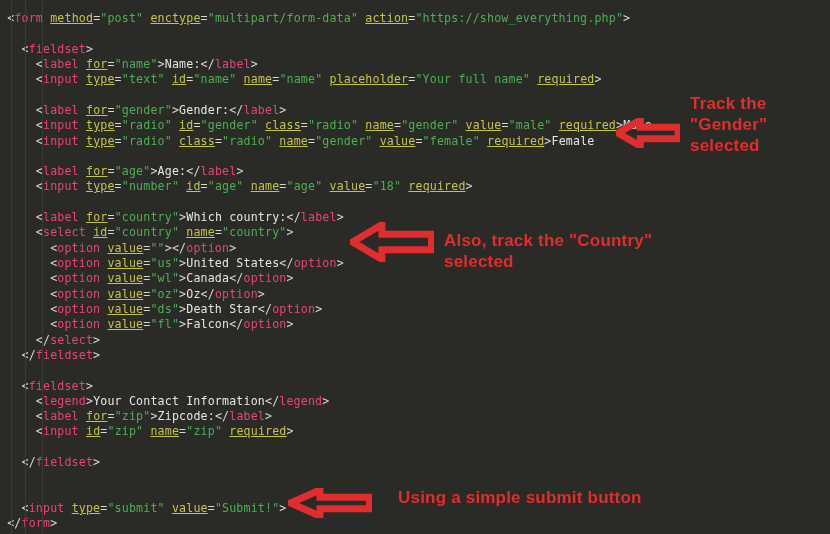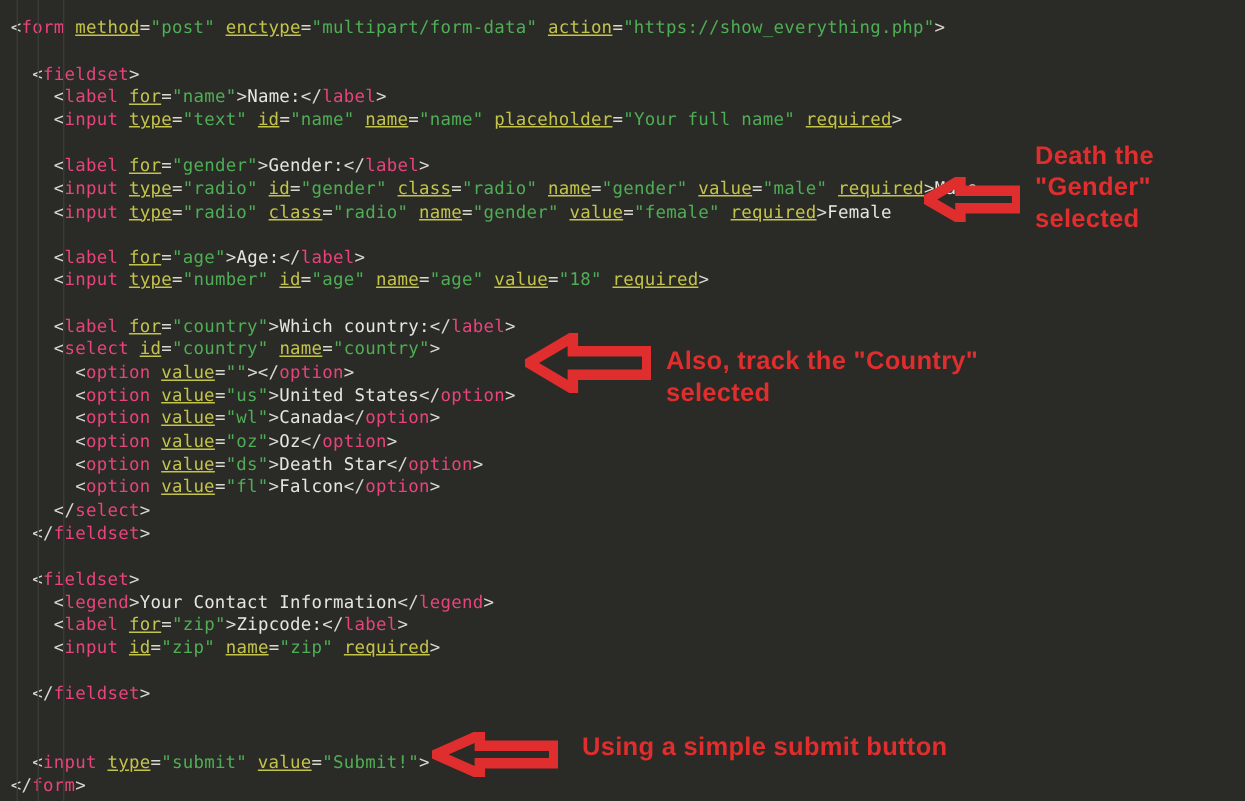--- a/index.html
+++ b/index.html
@@ -37,33 +37,33 @@
 <body>
 
 <div id="code"><div class="ln"><span class="p"> </span><span class="p">&lt;</span><span class="tag">form</span><span class="p"> </span><span class="att">method</span><span class="p">=</span><span class="val">"post"</span><span class="p"> </span><span class="att">enctype</span><span class="p">=</span><span class="val">"multipart/form-data"</span><span class="p"> </span><span class="att">action</span><span class="p">=</span><span class="val">"https://show_everything.php"</span><span class="p">&gt;</span></div><div class="ln"><span class="p"> </span></div><div class="ln"><span class="p">   </span><span class="p">&lt;</span><span class="tag">fieldset</span><span class="p">&gt;</span></div><div class="ln"><span class="p">     </span><span class="p">&lt;</span><span class="tag">label</span><span class="p"> </span><span class="att">for</span><span class="p">=</span><span class="val">"name"</span><span class="p">&gt;</span><span class="txt">Name:</span><span class="p">&lt;/</span><span class="tag">label</span><span class="p">&gt;</span></div><div class="ln"><span class="p">     </span><span class="p">&lt;</span><span class="tag">input</span><span class="p"> </span><span class="att">type</span><span class="p">=</span><span class="val">"text"</span><span class="p"> </span><span class="att">id</span><span class="p">=</span><span class="val">"name"</span><span class="p"> </span><span class="att">name</span><span class="p">=</span><span class="val">"name"</span><span class="p"> </span><span class="att">placeholder</span><span class="p">=</span><span class="val">"Your full name"</span><span class="p"> </span><span class="att">required</span><span class="p">&gt;</span></div><div class="ln"><span class="p"> </span></div><div class="ln"><span class="p">     </span><span class="p">&lt;</span><span class="tag">label</span><span class="p"> </span><span class="att">for</span><span class="p">=</span><span class="val">"gender"</span><span class="p">&gt;</span><span class="txt">Gender:</span><span class="p">&lt;/</span><span class="tag">label</span><span class="p">&gt;</span></div><div class="ln"><span class="p">     </span><span class="p">&lt;</span><span class="tag">input</span><span class="p"> </span><span class="att">type</span><span class="p">=</span><span class="val">"radio"</span><span class="p"> </span><span class="att">id</span><span class="p">=</span><span class="val">"gender"</span><span class="p"> </span><span class="att">class</span><span class="p">=</span><span class="val">"radio"</span><span class="p"> </span><span class="att">name</span><span class="p">=</span><span class="val">"gender"</span><span class="p"> </span><span class="att">value</span><span class="p">=</span><span class="val">"male"</span><span class="p"> </span><span class="att">required</span><span class="p">&gt;</span><span class="txt">Male</span></div><div class="ln"><span class="p">     </span><span class="p">&lt;</span><span class="tag">input</span><span class="p"> </span><span class="att">type</span><span class="p">=</span><span class="val">"radio"</span><span class="p"> </span><span class="att">class</span><span class="p">=</span><span class="val">"radio"</span><span class="p"> </span><span class="att">name</span><span class="p">=</span><span class="val">"gender"</span><span class="p"> </span><span class="att">value</span><span class="p">=</span><span class="val">"female"</span><span class="p"> </span><span class="att">required</span><span class="p">&gt;</span><span class="txt">Female</span></div><div class="ln"><span class="p"> </span></div><div class="ln"><span class="p">     </span><span class="p">&lt;</span><span class="tag">label</span><span class="p"> </span><span class="att">for</span><span class="p">=</span><span class="val">"age"</span><span class="p">&gt;</span><span class="txt">Age:</span><span class="p">&lt;/</span><span class="tag">label</span><span class="p">&gt;</span></div><div class="ln"><span class="p">     </span><span class="p">&lt;</span><span class="tag">input</span><span class="p"> </span><span class="att">type</span><span class="p">=</span><span class="val">"number"</span><span class="p"> </span><span class="att">id</span><span class="p">=</span><span class="val">"age"</span><span class="p"> </span><span class="att">name</span><span class="p">=</span><span class="val">"age"</span><span class="p"> </span><span class="att">value</span><span class="p">=</span><span class="val">"18"</span><span class="p"> </span><span class="att">required</span><span class="p">&gt;</span></div><div class="ln"><span class="p"> </span></div><div class="ln"><span class="p">     </span><span class="p">&lt;</span><span class="tag">label</span><span class="p"> </span><span class="att">for</span><span class="p">=</span><span class="val">"country"</span><span class="p">&gt;</span><span class="txt">Which country:</span><span class="p">&lt;/</span><span class="tag">label</span><span class="p">&gt;</span></div><div class="ln"><span class="p">     </span><span class="p">&lt;</span><span class="tag">select</span><span class="p"> </span><span class="att">id</span><span class="p">=</span><span class="val">"country"</span><span class="p"> </span><span class="att">name</span><span class="p">=</span><span class="val">"country"</span><span class="p">&gt;</span></div><div class="ln"><span class="p">       </span><span class="p">&lt;</span><span class="tag">option</span><span class="p"> </span><span class="att">value</span><span class="p">=</span><span class="val">""</span><span class="p">&gt;&lt;/</span><span class="tag">option</span><span class="p">&gt;</span></div><div class="ln"><span class="p">       </span><span class="p">&lt;</span><span class="tag">option</span><span class="p"> </span><span class="att">value</span><span class="p">=</span><span class="val">"us"</span><span class="p">&gt;</span><span class="txt">United States</span><span class="p">&lt;/</span><span class="tag">option</span><span class="p">&gt;</span></div><div class="ln"><span class="p">       </span><span class="p">&lt;</span><span class="tag">option</span><span class="p"> </span><span class="att">value</span><span class="p">=</span><span class="val">"wl"</span><span class="p">&gt;</span><span class="txt">Canada</span><span class="p">&lt;/</span><span class="tag">option</span><span class="p">&gt;</span></div><div class="ln"><span class="p">       </span><span class="p">&lt;</span><span class="tag">option</span><span class="p"> </span><span class="att">value</span><span class="p">=</span><span class="val">"oz"</span><span class="p">&gt;</span><span class="txt">Oz</span><span class="p">&lt;/</span><span class="tag">option</span><span class="p">&gt;</span></div><div class="ln"><span class="p">       </span><span class="p">&lt;</span><span class="tag">option</span><span class="p"> </span><span class="att">value</span><span class="p">=</span><span class="val">"ds"</span><span class="p">&gt;</span><span class="txt">Death Star</span><span class="p">&lt;/</span><span class="tag">option</span><span class="p">&gt;</span></div><div class="ln"><span class="p">       </span><span class="p">&lt;</span><span class="tag">option</span><span class="p"> </span><span class="att">value</span><span class="p">=</span><span class="val">"fl"</span><span class="p">&gt;</span><span class="txt">Falcon</span><span class="p">&lt;/</span><span class="tag">option</span><span class="p">&gt;</span></div><div class="ln"><span class="p">     </span><span class="p">&lt;/</span><span class="tag">select</span><span class="p">&gt;</span></div><div class="ln"><span class="p">   </span><span class="p">&lt;/</span><span class="tag">fieldset</span><span class="p">&gt;</span></div><div class="ln"><span class="p"> </span></div><div class="ln"><span class="p">   </span><span class="p">&lt;</span><span class="tag">fieldset</span><span class="p">&gt;</span></div><div class="ln"><span class="p">     </span><span class="p">&lt;</span><span class="tag">legend</span><span class="p">&gt;</span><span class="txt">Your Contact Information</span><span class="p">&lt;/</span><span class="tag">legend</span><span class="p">&gt;</span></div><div class="ln"><span class="p">     </span><span class="p">&lt;</span><span class="tag">label</span><span class="p"> </span><span class="att">for</span><span class="p">=</span><span class="val">"zip"</span><span class="p">&gt;</span><span class="txt">Zipcode:</span><span class="p">&lt;/</span><span class="tag">label</span><span class="p">&gt;</span></div><div class="ln"><span class="p">     </span><span class="p">&lt;</span><span class="tag">input</span><span class="p"> </span><span class="att">id</span><span class="p">=</span><span class="val">"zip"</span><span class="p"> </span><span class="att">name</span><span class="p">=</span><span class="val">"zip"</span><span class="p"> </span><span class="att">required</span><span class="p">&gt;</span></div><div class="ln"><span class="p"> </span></div><div class="ln"><span class="p">   </span><span class="p">&lt;/</span><span class="tag">fieldset</span><span class="p">&gt;</span></div><div class="ln"><span class="p"> </span></div><div class="ln"><span class="p"> </span></div><div class="ln"><span class="p">   </span><span class="p">&lt;</span><span class="tag">input</span><span class="p"> </span><span class="att">type</span><span class="p">=</span><span class="val">"submit"</span><span class="p"> </span><span class="att">value</span><span class="p">=</span><span class="val">"Submit!"</span><span class="p">&gt;</span></div><div class="ln"><span class="p"> </span><span class="p">&lt;/</span><span class="tag">form</span><span class="p">&gt;</span></div></div>
 <div id="guides">
     <div class="guide" style="left: 11px;"></div>
     <div class="guide" style="left: 25px;"></div>
     <div class="guide" style="left: 42px;"></div>
   </div>
 <div id="annos">
     <div class="anno" style="left: 690px; top: 93px;">
-      <div>Death the</div>
+      <div>Track the</div>
       <div>"Gender"</div>
       <div>selected</div>
     </div>
     <div class="arrow" style="left: 616px; top: 118px; width: 64px; height: 30px;"><svg viewBox="0 0 100 46" width="64" height="30" preserveAspectRatio="none">
         <path d="M3 23 L38 3 L38 14 L97 14 L97 32 L38 32 L38 43 Z" fill="none" stroke="#e02d2d" stroke-width="7" stroke-linejoin="miter" vector-effect="non-scaling-stroke"></path>
       </svg></div>
     <div class="anno" style="left: 444px; top: 230px;">
       <div>Also, track the "Country"</div>
       <div>selected</div>
     </div>
     <div class="arrow" style="left: 350px; top: 222px; width: 84px; height: 40px;"><svg viewBox="0 0 100 46" width="84" height="40" preserveAspectRatio="none">
         <path d="M3 23 L38 3 L38 14 L97 14 L97 32 L38 32 L38 43 Z" fill="none" stroke="#e02d2d" stroke-width="7" stroke-linejoin="miter" vector-effect="non-scaling-stroke"></path>
       </svg></div>
-    <div class="anno" style="left: 388px; top: 487px;">
+    <div class="anno" style="left: 398px; top: 487px;">
       <div>Using a simple submit button</div>
     </div>
     <div class="arrow" style="left: 288px; top: 488px; width: 84px; height: 30px;"><svg viewBox="0 0 100 46" width="84" height="30" preserveAspectRatio="none">
         <path d="M3 23 L38 3 L38 14 L97 14 L97 32 L38 32 L38 43 Z" fill="none" stroke="#e02d2d" stroke-width="7" stroke-linejoin="miter" vector-effect="non-scaling-stroke"></path>
       </svg></div>
   </div>
 
 </body></html>

